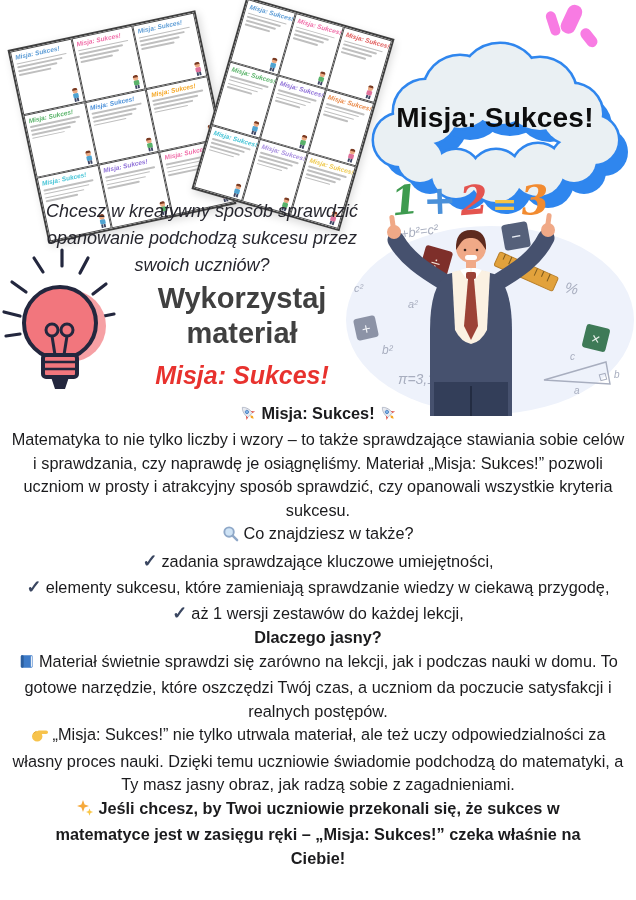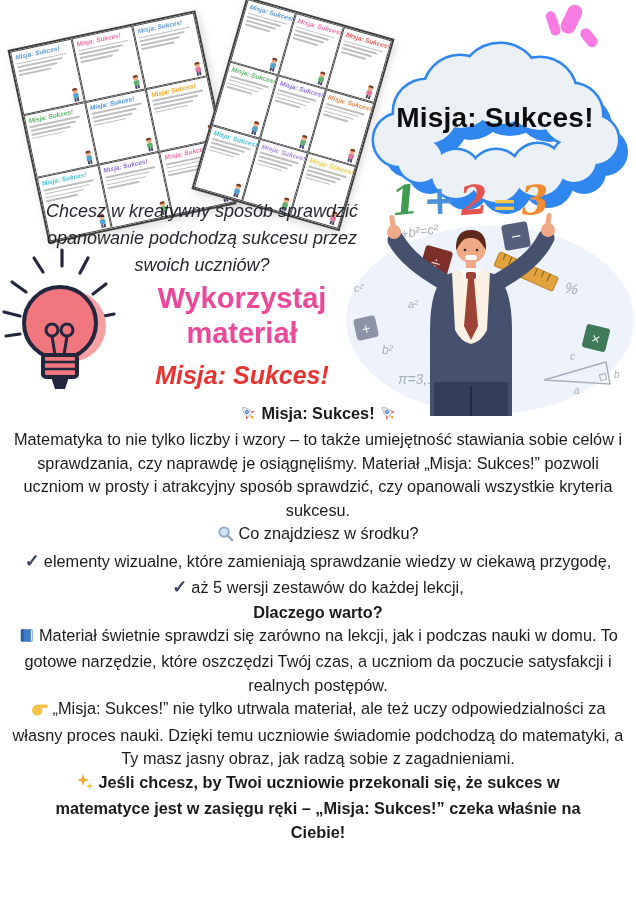--- a/index.html
+++ b/index.html
@@ -19,21 +19,21 @@
   .cloud-title{position:absolute;left:0;right:0;top:66px;text-align:center;font-size:28px;
                font-weight:bold;color:#0d0d0d;letter-spacing:.2px;}
   .equation{position:absolute;left:386px;top:180px;width:168px;text-align:center;z-index:5;
             font-weight:bold;font-size:40px;line-height:1;}
   .eq-part{display:inline-block;margin:0 2px;font-family:"DejaVu Serif",serif;font-style:italic;}
   .man{position:absolute;left:344px;top:210px;z-index:4;}
   .question{position:absolute;left:28px;top:198px;width:348px;text-align:center;z-index:6;
             font-style:italic;font-size:18px;line-height:1.5;color:#26262e;}
   .bulb{position:absolute;left:0px;top:246px;z-index:5;}
   .cta{position:absolute;left:114px;top:281px;width:256px;text-align:center;z-index:6;}
-  .cta-main{font-size:29px;font-weight:bold;color:#ec4899;line-height:1.22;}
+  .cta-main{font-size:29px;font-weight:bold;color:#404040;line-height:1.22;}
   .cta-red{margin-top:9px;font-size:25px;font-weight:bold;font-style:italic;}
   
   .body-text{position:absolute;left:8px;top:402px;width:620px;text-align:center;color:#1b1b1d;z-index:6;}
   .para{font-size:16.3px;line-height:1.44;margin:0 auto;max-width:620px;}
   .para.bold{font-weight:bold;}
   .para.narrow{max-width:575px;}
   .icon{display:inline-block;vertical-align:-3px;margin:0 4px 0 0;}
   .icon.after{margin:0 0 0 4px;}
   .check-glyph{color:#3a4660;font-weight:bold;font-size:18px;margin-right:4px;}
   
@@ -454,28 +454,29 @@
             </g>
           </svg></span><span>Misja: Sukces!</span><span class="icon after"><svg width="18" height="18" viewBox="0 0 18 18">
             <g transform="rotate(-45 9 9)">
               <path d="M9 1C11.4 3 12.5 6.5 12.5 9.5L12.5 12 5.5 12 5.5 9.5C5.5 6.5 6.6 3 9 1Z" fill="#e8eaf0" stroke="#9aa2b5" stroke-width="0.6"></path>
               <circle cx="9" cy="7.5" r="1.7" fill="#7fb3e8" stroke="#3a72b8" stroke-width="0.7"></circle>
               <path d="M5.5 9.5L3 13l2.8-.8z" fill="#e04a3f"></path>
               <path d="M12.5 9.5L15 13l-2.8-.8z" fill="#e04a3f"></path>
               <path d="M9 12.2 7.6 14.6 9 17l1.4-2.4z" fill="#f5a623"></path>
             </g>
           </svg></span></div>
-      <div class="para"><span>Matematyka to nie tylko liczby i wzory – to także umiejętność stawiania sobie celów i sprawdzania, czy naprawdę je osiągnęliśmy. Materiał „Misja: Sukces!” pozwoli uczniom w prosty i atrakcyjny sposób sprawdzić, czy opanowali wszystkie kryteria sukcesu.</span></div>
+      <div class="para"><span>Matematyka to nie tylko liczby i wzory – to także sprawdzające stawiania sobie celów i sprawdzania, czy naprawdę je osiągnęliśmy. Materiał „Misja: Sukces!” pozwoli uczniom w prosty i atrakcyjny sposób sprawdzić, czy opanowali wszystkie kryteria sukcesu.</span></div>
       <div class="para"><span class="icon"><svg width="17" height="17" viewBox="0 0 18 18">
             <circle cx="7.5" cy="7.5" r="5" fill="#cfe3f5" stroke="#8fa8c8" stroke-width="2"></circle>
             <line x1="11.5" y1="11.5" x2="16" y2="16" stroke="#8fa8c8" stroke-width="2.6" stroke-linecap="round"></line>
-          </svg></span><span>Co znajdziesz w środku?</span></div>
-      <div class="para"><span class="check-glyph">✓</span><span>elementy wizualne, które zamieniają sprawdzanie wiedzy w ciekawą przygodę,</span></div>
-      <div class="para"><span class="check-glyph">✓</span><span>aż 5 wersji zestawów do każdej lekcji,</span></div>
-      <div class="para bold"><span>Dlaczego warto?</span></div>
+          </svg></span><span>Co znajdziesz w także?</span></div>
+      <div class="para"><span class="check-glyph">✓</span><span>zadania sprawdzające kluczowe umiejętności,</span></div>
+      <div class="para"><span class="check-glyph">✓</span><span>elementy sukcesu, które zamieniają sprawdzanie wiedzy w ciekawą przygodę,</span></div>
+      <div class="para"><span class="check-glyph">✓</span><span>aż 1 wersji zestawów do każdej lekcji,</span></div>
+      <div class="para bold"><span>Dlaczego jasny?</span></div>
       <div class="para"><span class="icon"><svg width="17" height="17" viewBox="0 0 18 18">
             <rect x="3" y="2.5" width="12.5" height="13" rx="1.5" fill="#3d7bc8"></rect>
             <rect x="3" y="2.5" width="3" height="13" rx="1.2" fill="#2b5e9e"></rect>
             <rect x="13.6" y="3.4" width="1.4" height="11.2" fill="#e9eef5"></rect>
           </svg></span><span>Materiał świetnie sprawdzi się zarówno na lekcji, jak i podczas nauki w domu. To gotowe narzędzie, które oszczędzi Twój czas, a uczniom da poczucie satysfakcji i realnych postępów.</span></div>
       <div class="para"><span class="icon"><svg width="18" height="16" viewBox="0 0 18 16">
             <rect x="6" y="3.4" width="11" height="3.6" rx="1.8" fill="#f7c34c"></rect>
             <circle cx="6.2" cy="9.4" r="5.2" fill="#f7c34c"></circle>
             <path d="M2.6 6.6q1-1.9 3-2.2" stroke="#e0a52f" stroke-width="0.9" fill="none"></path>
           </svg></span><span>„Misja: Sukces!” nie tylko utrwala materiał, ale też uczy odpowiedzialności za własny proces nauki. Dzięki temu uczniowie świadomie podchodzą do matematyki, a Ty masz jasny obraz, jak radzą sobie z zagadnieniami.</span></div>

